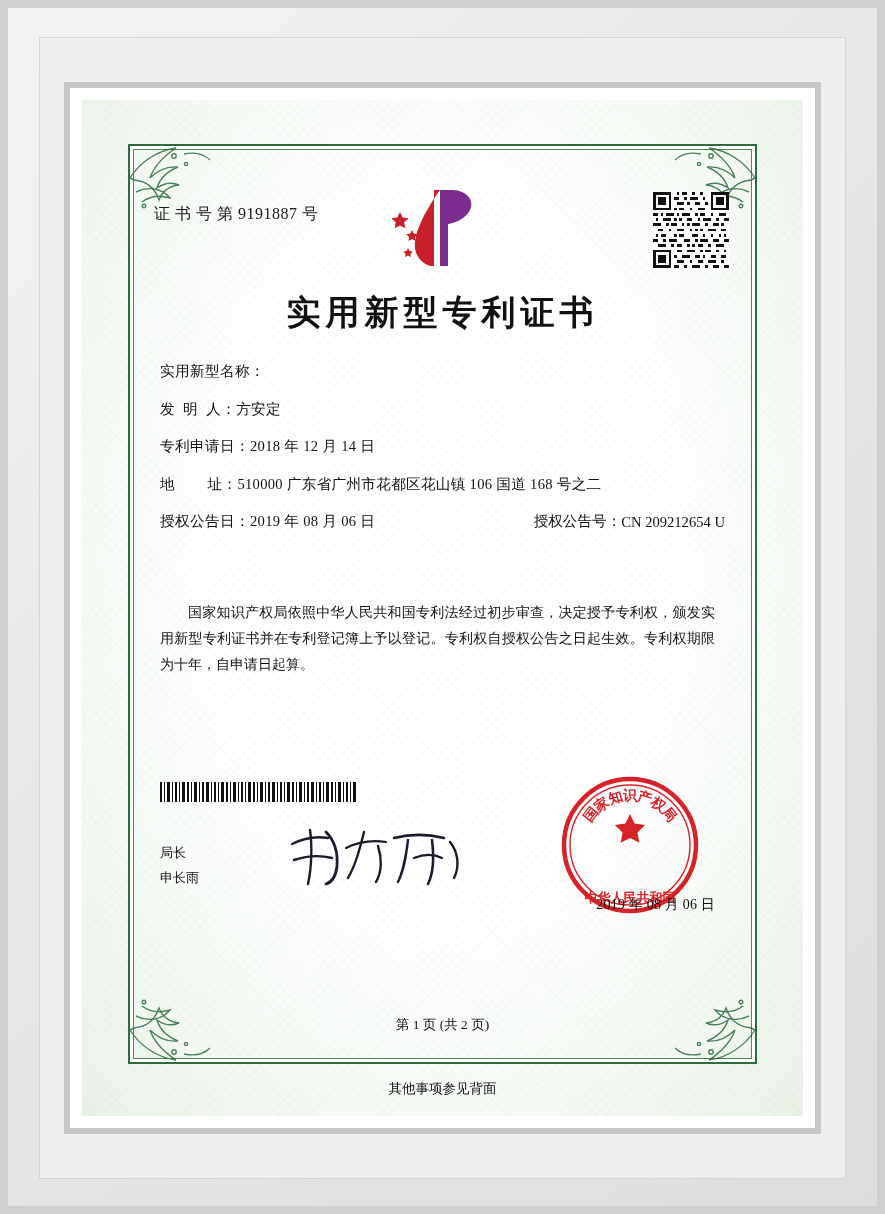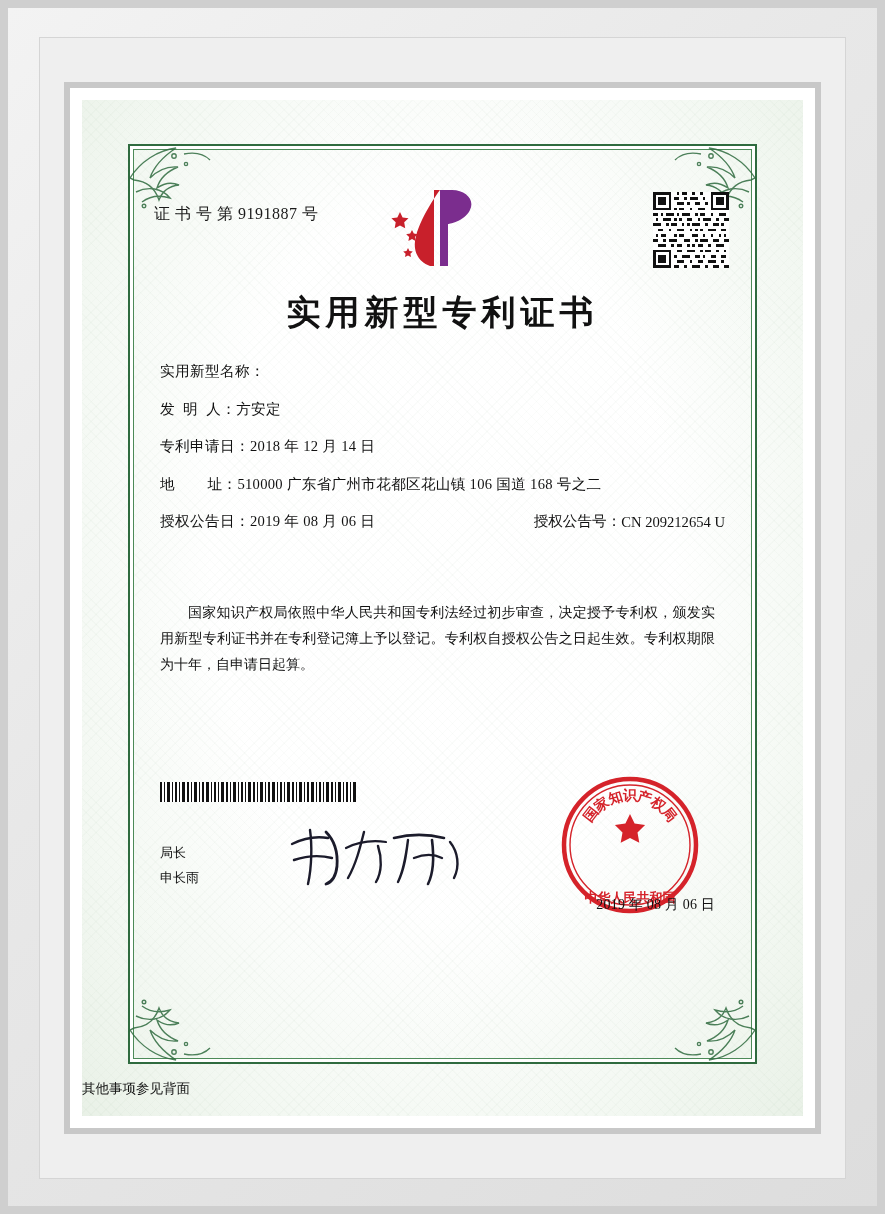--- a/index.html
+++ b/index.html
@@ -201,21 +201,21 @@
   .page-no {
     position: absolute;
     left: 0; right: 0; bottom: 12px;
     text-align: center;
     font-size: 13.5px;
     color: #111;
   }
   .footnote {
     position: absolute;
     left: 0; right: 0; bottom: 18px;
-    text-align: left;
+    text-align: center;
     font-size: 13.5px;
     color: #111;
   }
 </style>
 </head>
 <body>
 
 <div class="scan-page">
   <div class="mat-outer"></div>
   <div class="mat-mid"></div>
@@ -440,17 +440,18 @@
             <text x="75" y="30" text-anchor="middle" transform="rotate(17 75 75)">产</text>
             <text x="75" y="30" text-anchor="middle" transform="rotate(35 75 75)">权</text>
             <text x="75" y="30" text-anchor="middle" transform="rotate(52 75 75)">局</text>
             <text x="75" y="132" text-anchor="middle" font-size="13">中华人民共和国</text>
           </g>
         </svg>
       </div>
 
       <div class="seal-date">2019 年 08 月 06 日</div>
 
+      <div class="page-no">第 1 页 (共 2 页)</div>
     </div>
 
     <div class="footnote">其他事项参见背面</div>
   </div>
 </div>
 
 </body></html>

